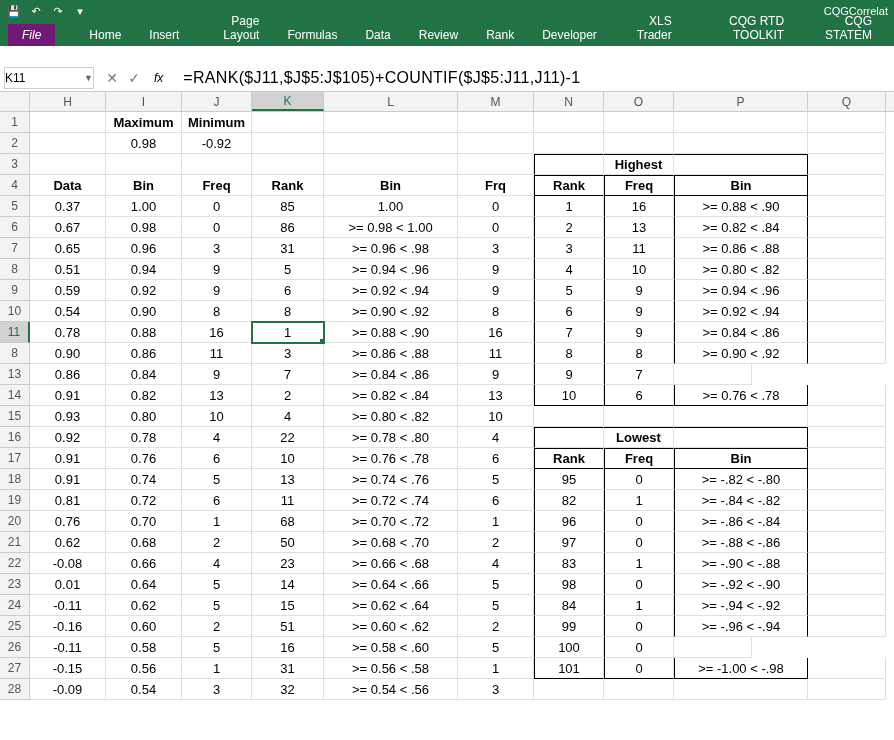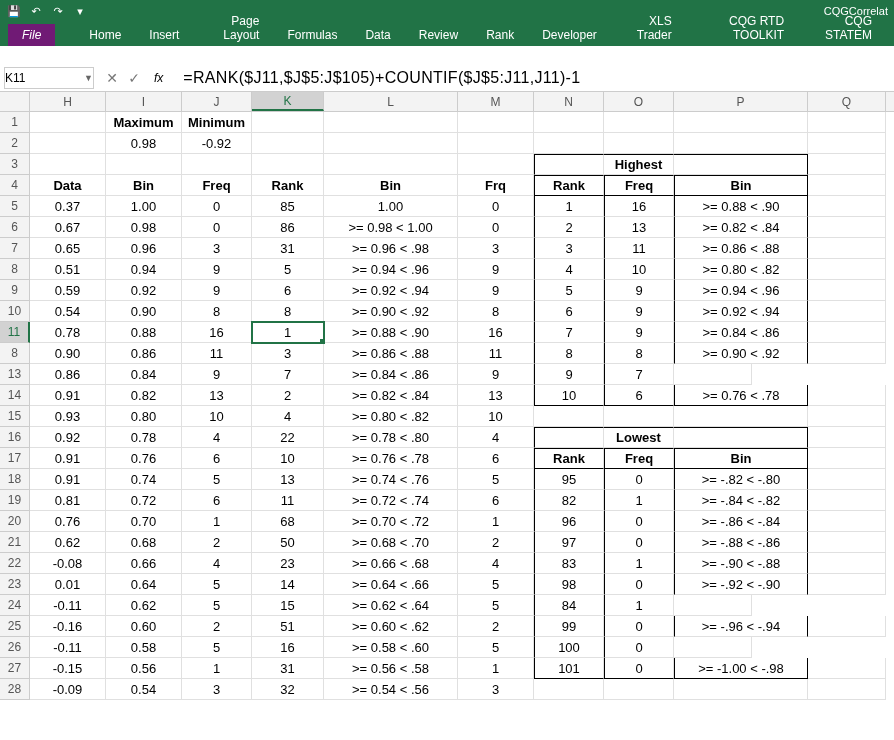--- a/index.html
+++ b/index.html
@@ -406,20 +406,21 @@
       <div class="row">
         <div class="rowhdr">24</div>
         <div class="cell wH c">-0.11</div>
         <div class="cell wI c">0.62</div>
         <div class="cell wJ c">5</div>
         <div class="cell wK c">15</div>
         <div class="cell wL c">&gt;= 0.62 &lt; .64</div>
         <div class="cell wM c">5</div>
         <div class="cell wN c bl">84</div>
         <div class="cell wO c bl">1</div>
+        <div class="cell wP c bl br">&gt;= -.94 &lt; -.92</div>
         <div class="cell wQ"></div>
       </div>
       <div class="row">
         <div class="rowhdr">25</div>
         <div class="cell wH c">-0.16</div>
         <div class="cell wI c">0.60</div>
         <div class="cell wJ c">2</div>
         <div class="cell wK c">51</div>
         <div class="cell wL c">&gt;= 0.60 &lt; .62</div>
         <div class="cell wM c">2</div>

